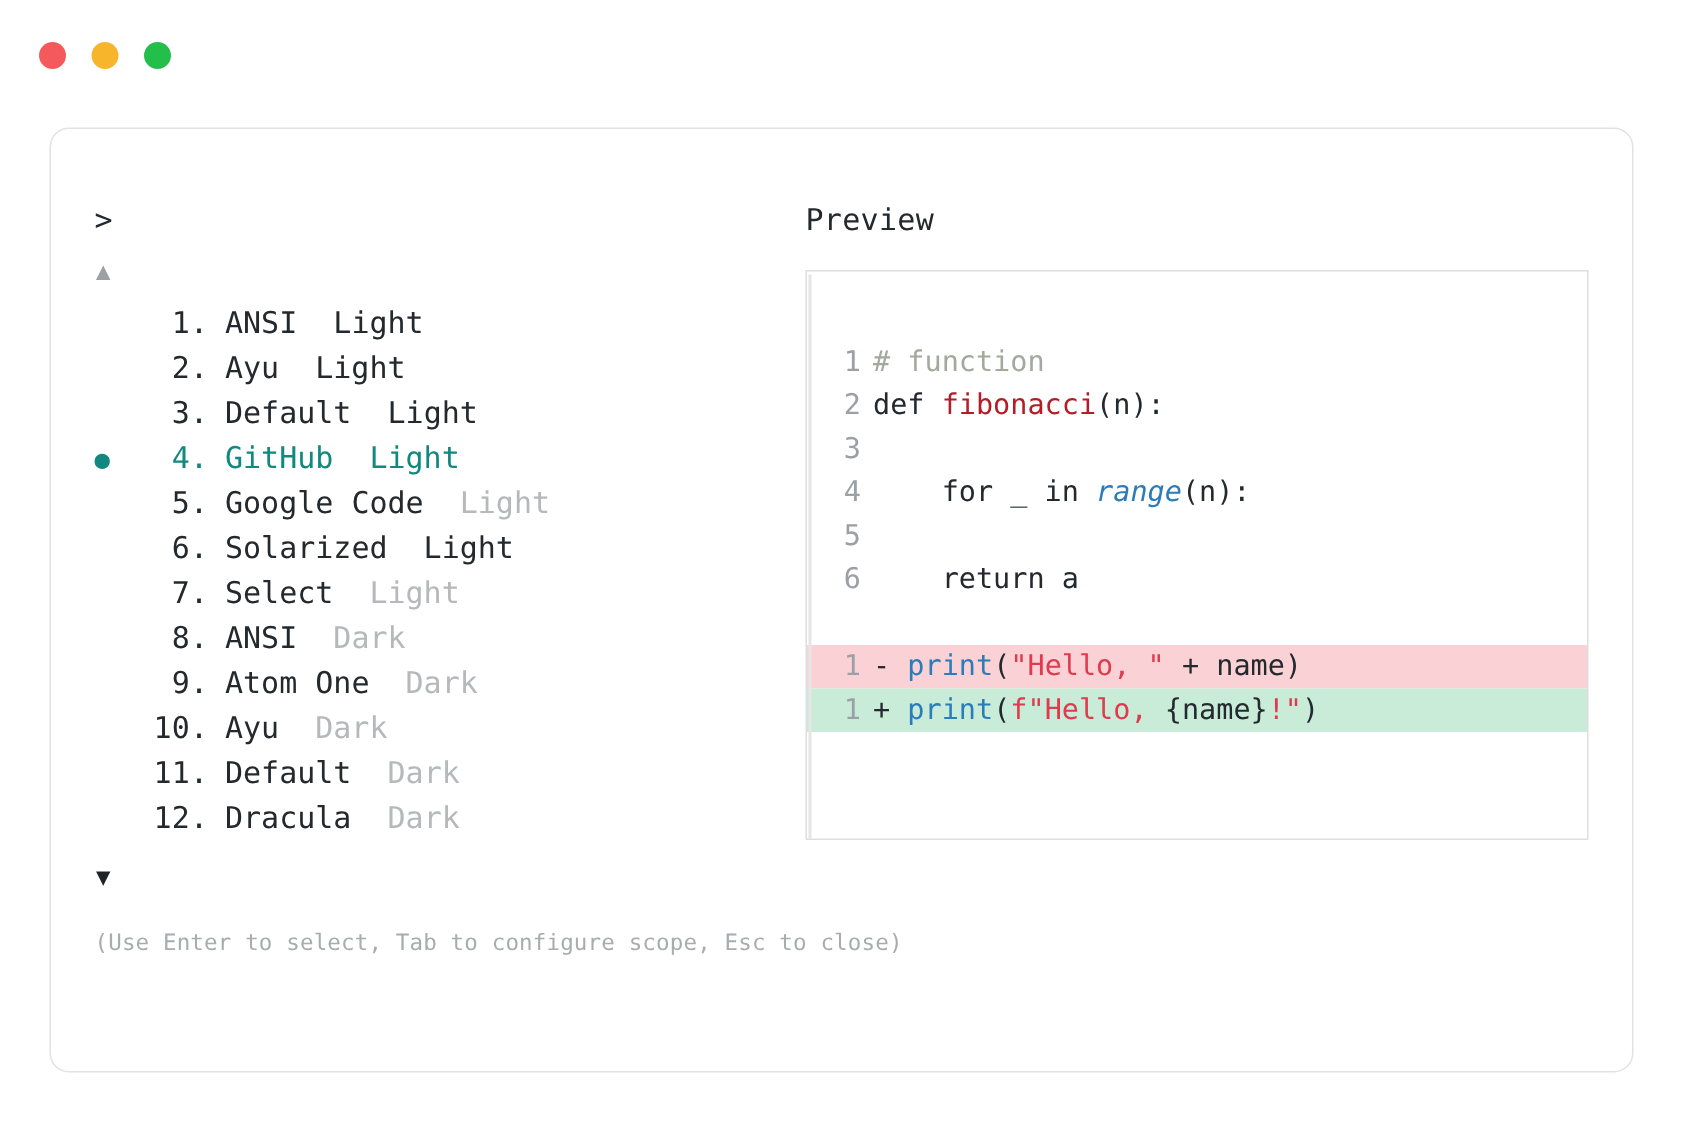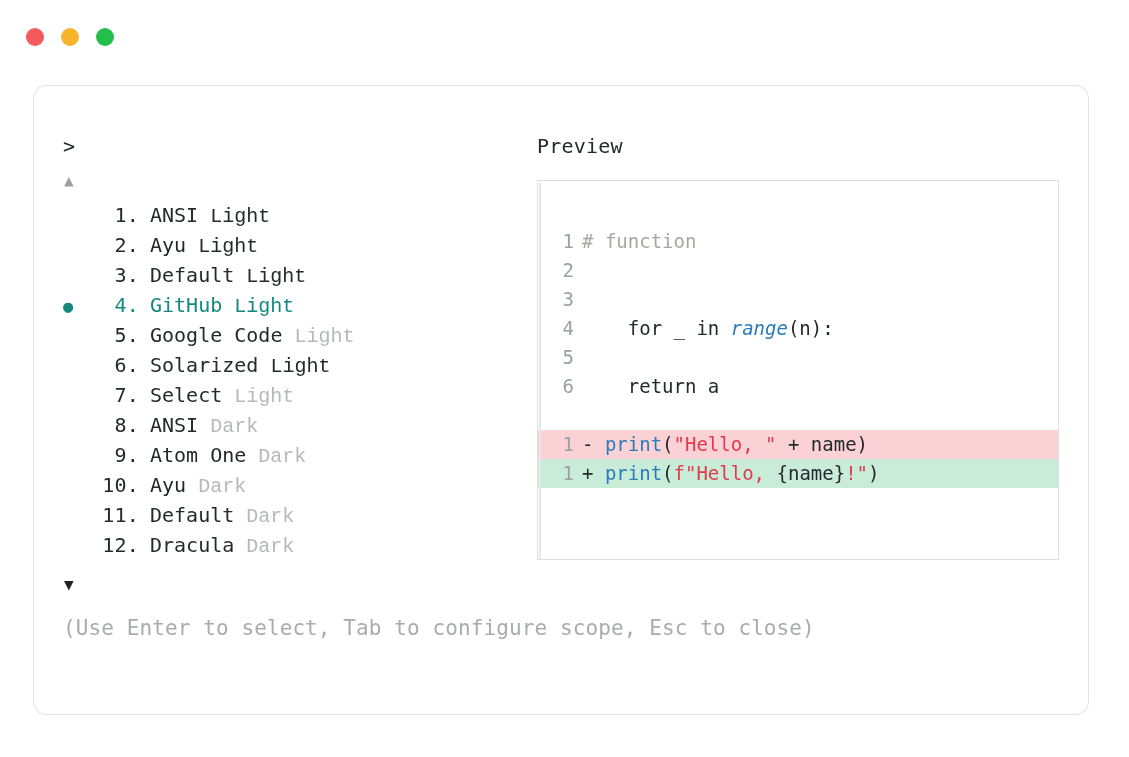--- a/index.html
+++ b/index.html
@@ -115,34 +115,34 @@
     font-size: 17px;
     color: #12897e;
   }
   .index-cell {
     width: 46px;
     flex: 0 0 46px;
     text-align: right;
     letter-spacing: 0.2px;
   }
   .name-cell { margin-left: 11px; }
-  .variant-cell { margin-left: 0; font-family: Liberation Mono, monospace; }
+  .variant-cell { margin-left: 12px; }
 
   .theme-item.is-selected .index-cell,
   .theme-item.is-selected .name-cell,
   .theme-item.is-selected .variant-cell { color: #12897e; }
 
   .variant-muted { color: #b6b8bb; }
 
   
   .hint {
     position: absolute;
     left: 29px;
     top: 529px;
-    font-size: 21px;
+    font-size: 15px;
     line-height: 26px;
     color: #a9abae;
     white-space: pre;
     letter-spacing: 0.1px;
   }
 
   
   .preview-panel {
     margin-top: 21px;
     width: 522px;
@@ -242,21 +242,21 @@
     </div>
 
     <div class="col-right">
       <div class="section-title">Preview</div>
 
       <div class="preview-panel">
         <div class="code-area">
           <div class="code-gutter-rule"></div>
           <div id="code-lines">
               <div class="code-line"><span class="ln">1</span><span class="code-text"><span class="tok-comment"># function</span></span></div>
-              <div class="code-line"><span class="ln">2</span></div>
+              <div class="code-line"><span class="ln">2</span><span class="code-text"><span class="tok-keyword">def </span><span class="tok-func">fibonacci</span><span class="tok-plain">(n):</span></span></div>
               <div class="code-line"><span class="ln">3</span></div>
               <div class="code-line"><span class="ln">4</span><span class="code-text"><span class="tok-plain">    for _ in </span><span class="tok-builtin">range</span><span class="tok-plain">(n):</span></span></div>
               <div class="code-line"><span class="ln">5</span></div>
               <div class="code-line"><span class="ln">6</span><span class="code-text"><span class="tok-plain">    return a</span></span></div>
               <div class="code-blank"></div>
               <div class="code-line diff-del"><span class="ln">1</span><span class="code-text"><span class="tok-sign">- </span><span class="tok-call">print</span><span class="tok-plain">(</span><span class="tok-string">"Hello, "</span><span class="tok-plain"> + name)</span></span></div>
               <div class="code-line diff-add"><span class="ln">1</span><span class="code-text"><span class="tok-sign">+ </span><span class="tok-call">print</span><span class="tok-plain">(</span><span class="tok-string">f"Hello, </span><span class="tok-plain">{name}</span><span class="tok-string">!"</span><span class="tok-plain">)</span></span></div>
             </div>
         </div>
       </div>

